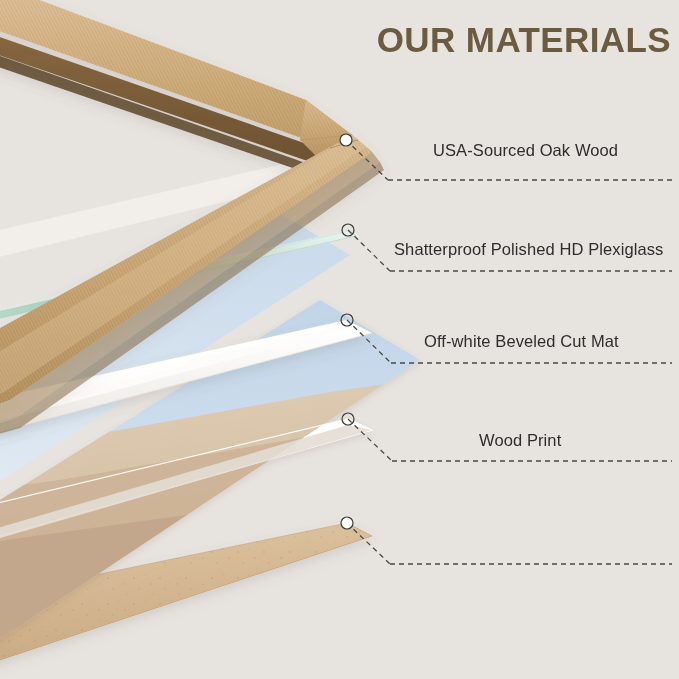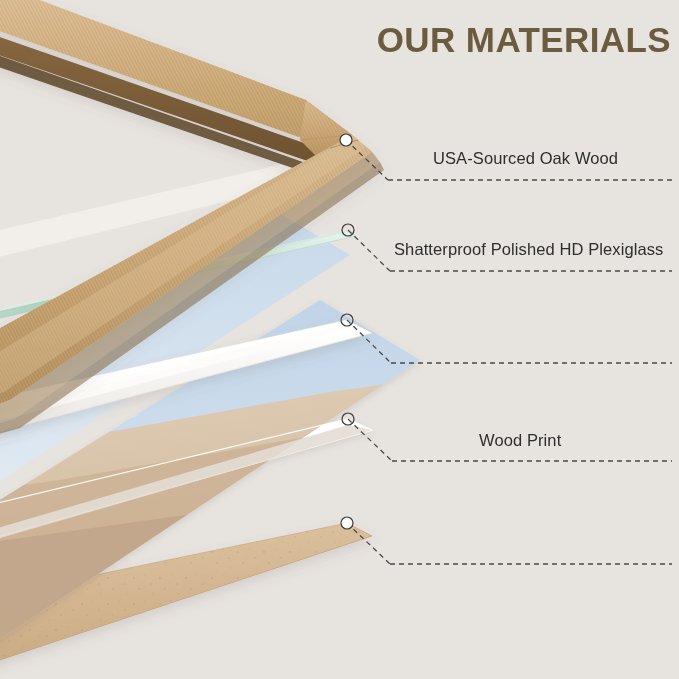--- a/index.html
+++ b/index.html
@@ -246,18 +246,19 @@
         <line x1="348" y1="419" x2="392" y2="461" stroke="#4a4a4a" stroke-width="1.3" stroke-dasharray="5 4"></line>
         <line x1="392" y1="461" x2="672" y2="461" stroke="#4a4a4a" stroke-width="1.3" stroke-dasharray="5 4"></line>
         <circle cx="348" cy="419" r="6" fill="none" stroke="#3a3a3a" stroke-width="1.2"></circle>
         <line x1="347" y1="523" x2="390" y2="564" stroke="#4a4a4a" stroke-width="1.3" stroke-dasharray="5 4"></line>
         <line x1="390" y1="564" x2="672" y2="564" stroke="#4a4a4a" stroke-width="1.3" stroke-dasharray="5 4"></line>
         <circle cx="347" cy="523" r="6" fill="#ffffff" stroke="#3a3a3a" stroke-width="1.2"></circle>
       </g>
   </svg>
 
   <div class="callout">
-    <div class="callout-label" id="co-0" style="left: 433px; top: 149px; text-align: right;">USA-Sourced Oak Wood</div>
+    <div class="callout-label" id="co-0" style="left: 433px; top: 141px; text-align: right;">USA-Sourced Oak Wood</div>
     <div class="callout-label" id="co-1" style="left: 394px; top: 240px;">Shatterproof Polished HD Plexiglass</div>
+    <div class="callout-label" id="co-2" style="left: 424px; top: 332px;">Off-white Beveled Cut Mat</div>
     <div class="callout-label" id="co-3" style="left: 479px; top: 431px;">Wood Print</div>
   </div>
 
 </div>
 
 </body></html>

